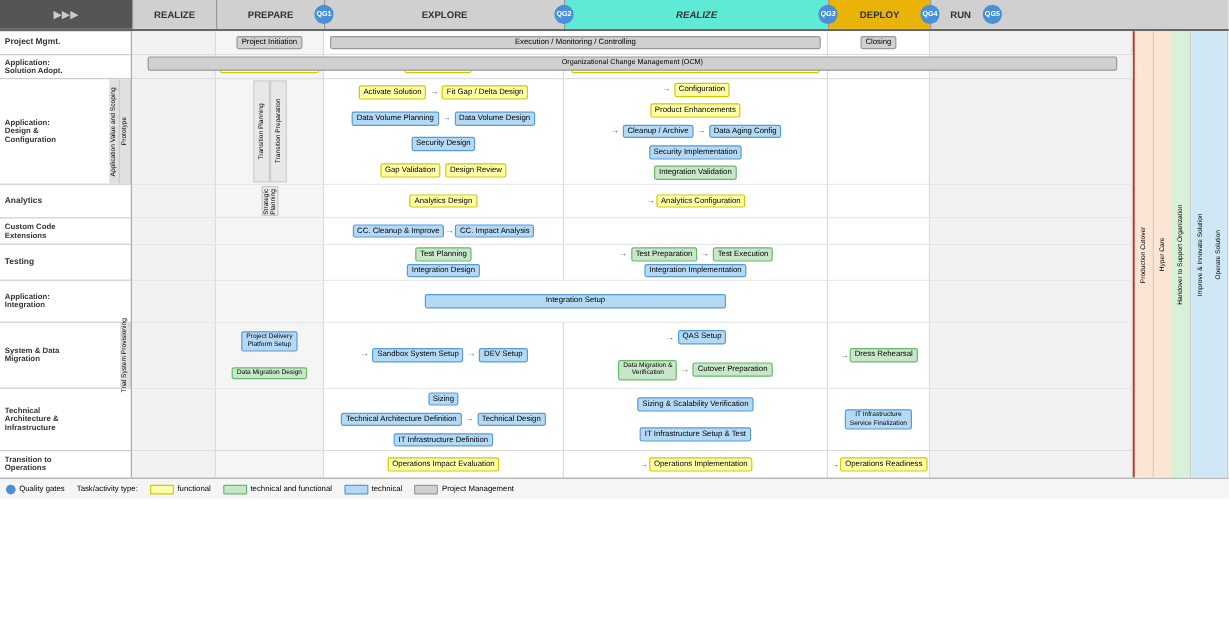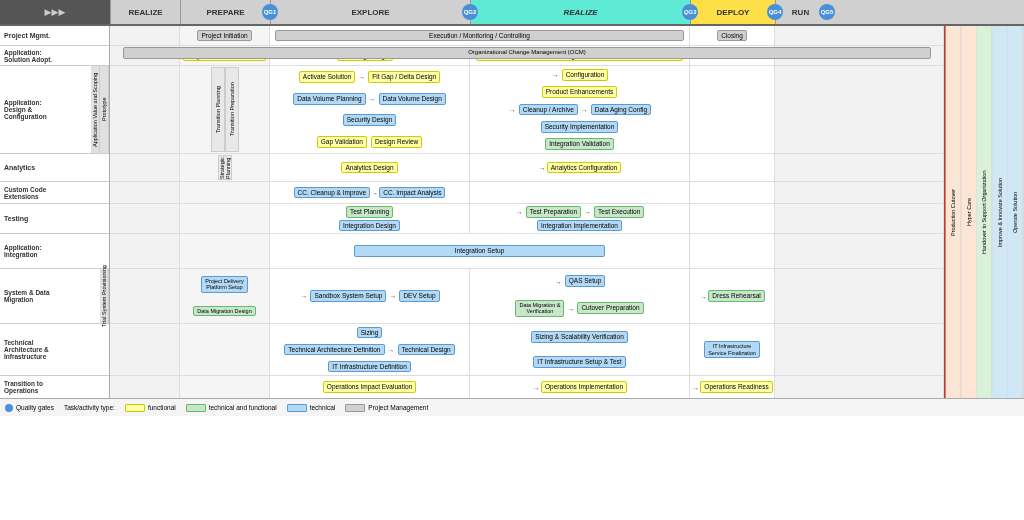--- a/index.html
+++ b/index.html
@@ -84,21 +84,21 @@
     .h-phase {
       display: flex; align-items: center; justify-content: center;
       font-weight: bold; font-size: 8px; color: #333;
       border-left: 1px solid #999;
       position: relative;
     }
     .h-discover { width: 70px; background: #d0d0d0; }
     .h-prepare { width: 90px; background: #d0d0d0; }
     .h-explore { width: 200px; background: #d0d0d0; }
     .h-realize { width: 220px; background: #5eead4; font-style: italic; }
-    .h-deploy { width: 85px; background: #fde047; }
+    .h-deploy { width: 85px; background: #eab308; }
     .h-run-col { width: 50px; background: #d0d0d0; }
     .h-right-side { flex: 1; background: #d0d0d0; }
 
     .body-area {
       display: flex;
       flex-direction: row;
       flex: 1;
     }
 
     

